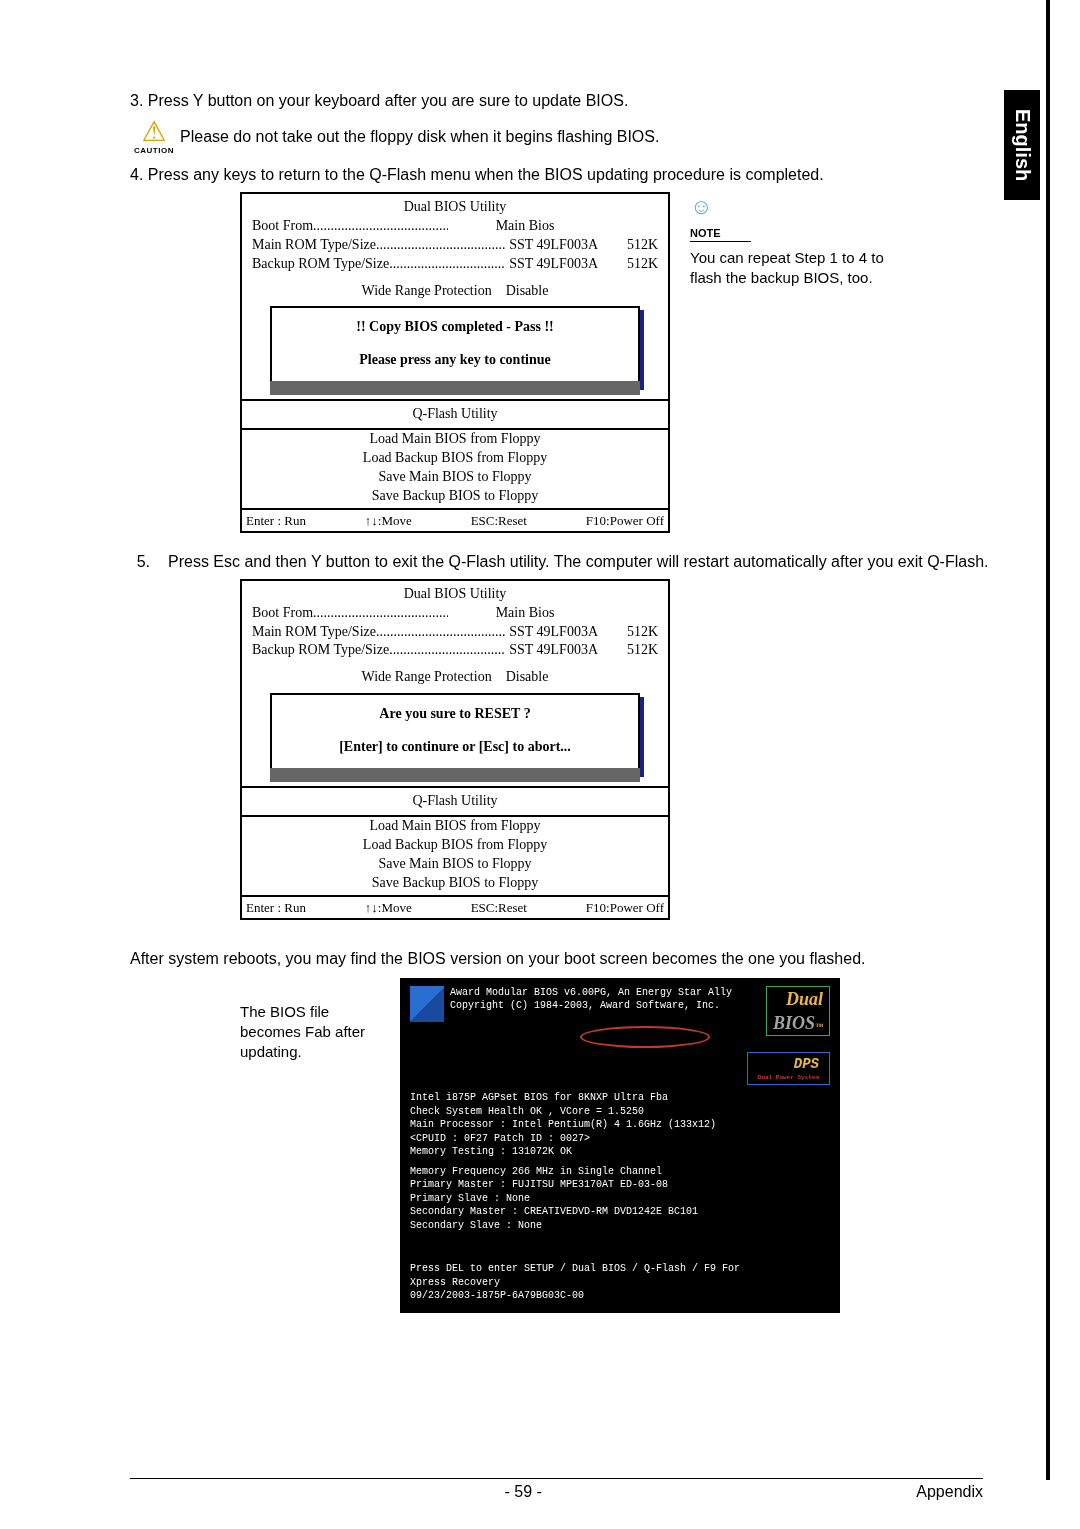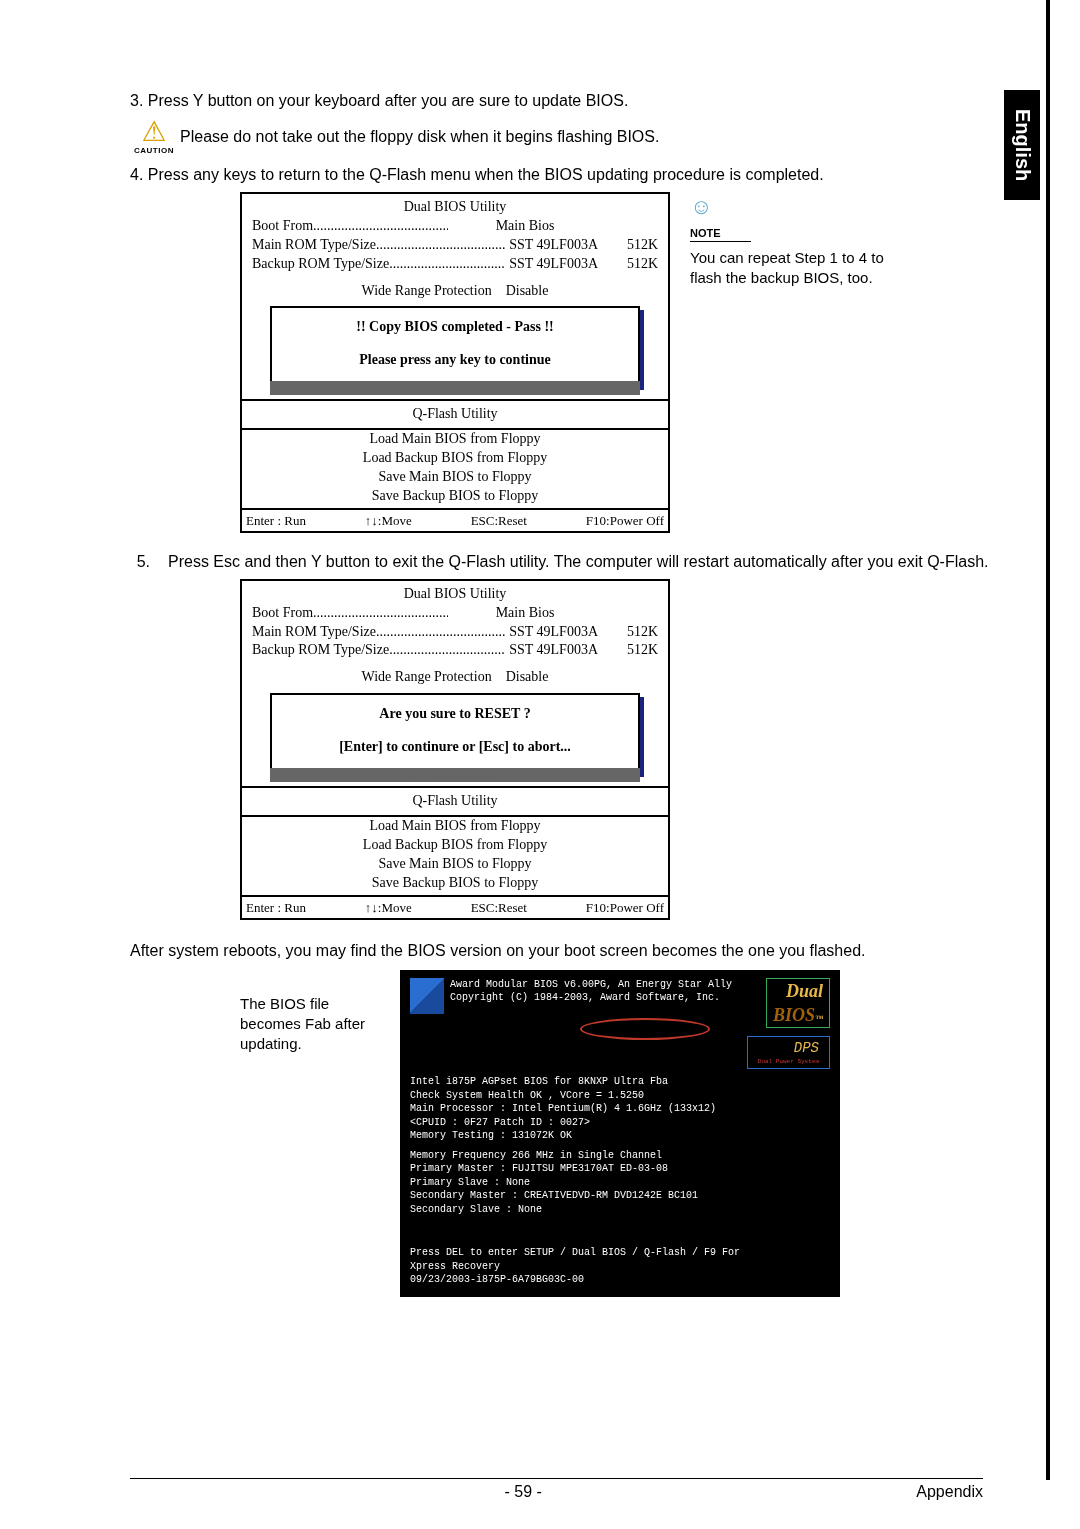--- a/index.html
+++ b/index.html
@@ -31,22 +31,22 @@
   .grey-strip { background: #666; color: #666; height: 14px; margin: -5px 18px 0 18px; font-size: 9px; text-align: center; overflow: hidden; }
   .bt { border-top: 2px solid #000; text-align: center; }
   .foot { display: flex; justify-content: space-between; padding: 2px 4px; font-size: 13px; gap: 34px; }
   .boot-area { display: flex; align-items: flex-start; gap: 20px; margin-top: 8px; margin-left: 110px; }
   .boot-caption { width: 140px; font-size: 15px; margin-top: 24px; }
   .boot-screen { width: 440px; background: #000; color: #fff; font-family: "Courier New", monospace; font-size: 10px; padding: 8px 10px 10px 10px; position: relative; line-height: 1.35; }
   .boot-top { display: flex; justify-content: space-between; align-items: flex-start; }
   .epa { width: 34px; height: 36px; background: linear-gradient(135deg,#2a6ed1 0 50%,#1a4a9e 50% 100%); margin-right: 6px; flex: 0 0 auto; }
   .logo-col { text-align: right; }
   .logo-dual { font-style: italic; font-weight: bold; color: #e9b84a; font-family: serif; font-size: 18px; display: inline-block; border: 1px solid #3a5; padding: 0 6px; }
-  .logo-dual .b { color: #a16207; }
-  .logo-dps { border: 1px solid #2a6ed1; color: #e9b84a; font-weight: normal; font-style: italic; margin-top: 8px; padding: 2px 10px; font-size: 14px; }
+  .logo-dual .b { color: #a3a3a3; }
+  .logo-dps { border: 1px solid #2a6ed1; color: #e9b84a; font-weight: bold; font-style: italic; margin-top: 16px; padding: 2px 10px; font-size: 14px; }
   .logo-dps .sub { font-size: 6px; color: #c33; font-style: normal; display: block; }
   .boot-block { margin-top: 6px; }
   .ellipse { position: absolute; border: 2px solid #c0392b; border-radius: 50%; width: 130px; height: 22px; left: 180px; top: 48px; }
   .page-foot { position: absolute; bottom: 28px; left: 130px; right: 97px; border-top: 1px solid #000; display: flex; justify-content: space-between; font-size: 16px; padding-top: 4px; }
   .page-foot .pn { margin: 0 auto; }
 </style>
 </head>
 <body>
 
 <div class="page">
@@ -161,21 +161,21 @@
         </div>
         <div class="bt foot">
           <span>Enter : Run</span>
           <span>↑↓:Move</span>
           <span>ESC:Reset</span>
           <span>F10:Power Off</span>
         </div>
       </div>
     </div>
 
-    <div style="margin-top:20px">After system reboots, you may find the BIOS version on your boot screen becomes the one you flashed.</div>
+    <div style="margin-top:28px">After system reboots, you may find the BIOS version on your boot screen becomes the one you flashed.</div>
 
     <div class="boot-area">
       <div class="boot-caption">The BIOS file becomes Fab after updating.</div>
       <div class="boot-screen">
         <div class="ellipse"></div>
         <div class="boot-top">
           <div style="display:flex">
             <div class="epa"></div>
             <div>
               <div>Award Modular BIOS v6.00PG, An Energy Star Ally</div>

